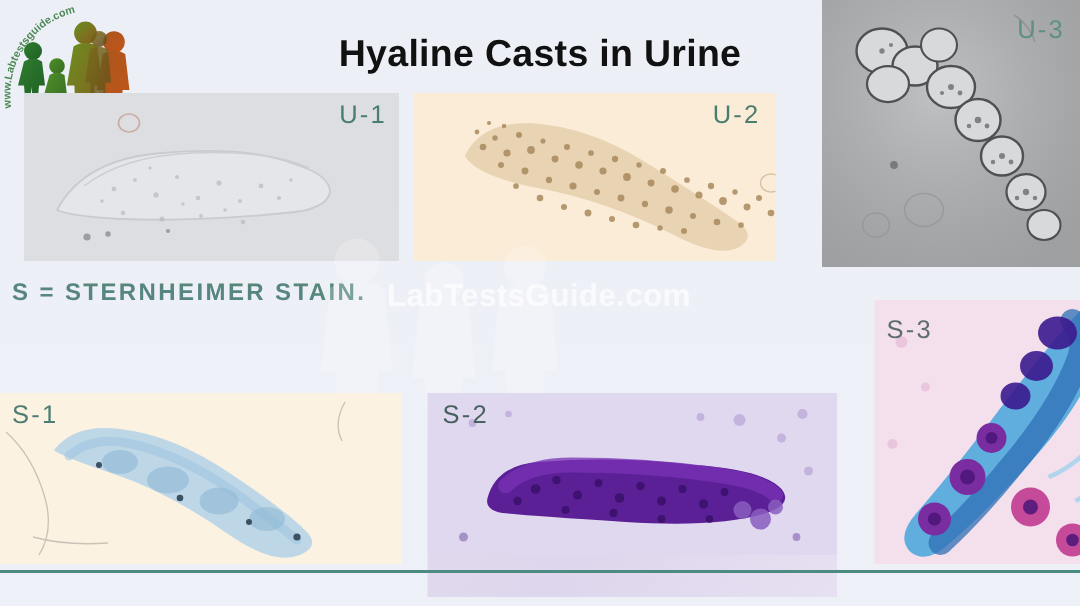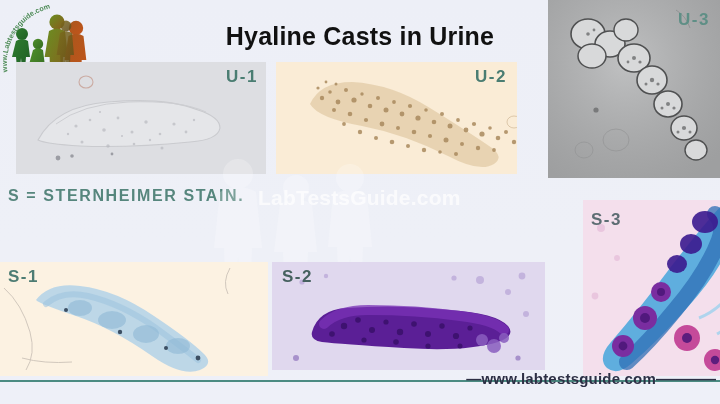--- a/index.html
+++ b/index.html
@@ -27,21 +27,21 @@
     text-align:center;
     font-size:25px; font-weight:bold; color:#111;
     letter-spacing:.2px;
     white-space:nowrap;
   }
 
   
   .panel { position:absolute; overflow:hidden; }
   .panel .plabel {
     position:absolute; z-index:6;
-    font-size:17px; font-weight:bold;
+    font-size:17px; font-weight:normal;
     letter-spacing:1.5px;
     color:#4a7d72;
   }
 
   
   #panel-u1 { left:16px; top:62px; width:250px; height:112px;
     background:linear-gradient(135deg,#dcdde1 0%, #e3e4e7 45%, #dadbdf 100%); }
   #panel-u1 .plabel { right:8px; top:5px; }
 
   
@@ -53,21 +53,21 @@
   #panel-u3 { left:548px; top:0px; width:172px; height:178px;
     background:linear-gradient(150deg,#9fa0a1 0%, #b9babb 40%, #a9aaab 100%); }
   #panel-u3 .plabel { right:10px; top:10px; color:#5f8f86; }
 
   
   #panel-s1 { left:0px; top:262px; width:268px; height:114px;
     background:linear-gradient(120deg,#fdf0dd 0%, #fcf2e3 55%, #fdf4ea 100%);text-align:center; }
   #panel-s1 .plabel { left:8px; top:5px; color:#4d7c73; }
 
   
-  #panel-s2 { left:272px; top:262px; width:273px; height:108px;
+  #panel-s2 { left:285px; top:262px; width:273px; height:136px;
     background:linear-gradient(120deg,#e3dcef 0%, #ded6ec 45%, #e7e0f2 100%); }
   #panel-s2 .plabel { left:10px; top:5px; color:#46615f; }
 
   
   #panel-s3 { left:548px; top:200px; width:205px; height:176px;
     background:linear-gradient(150deg,#f5e1ec 0%, #f3dde9 45%, #f7e6f0 100%);margin-left:35px; }
   #panel-s3 .plabel { left:8px; top:10px; color:#5d6d73; }
 
   
   .legend { position:absolute; left:8px; top:180px; }
@@ -429,17 +429,14 @@
       <g fill="#e3b7d6" opacity=".6">
         <circle cx="18" cy="28" r="4"></circle>
           <circle cx="34" cy="58" r="3"></circle>
           <circle cx="12" cy="96" r="3.4"></circle>
       </g>
     </svg>
     <span class="plabel">S-3</span>
   </div>
 
   <div class="footer-rule"></div>
-  <div class="footer-url">
-    <span>—</span><span>www.labtestsguide.com</span><span class="dash">————</span>
-  </div>
 
 </div>
 
 </body></html>

